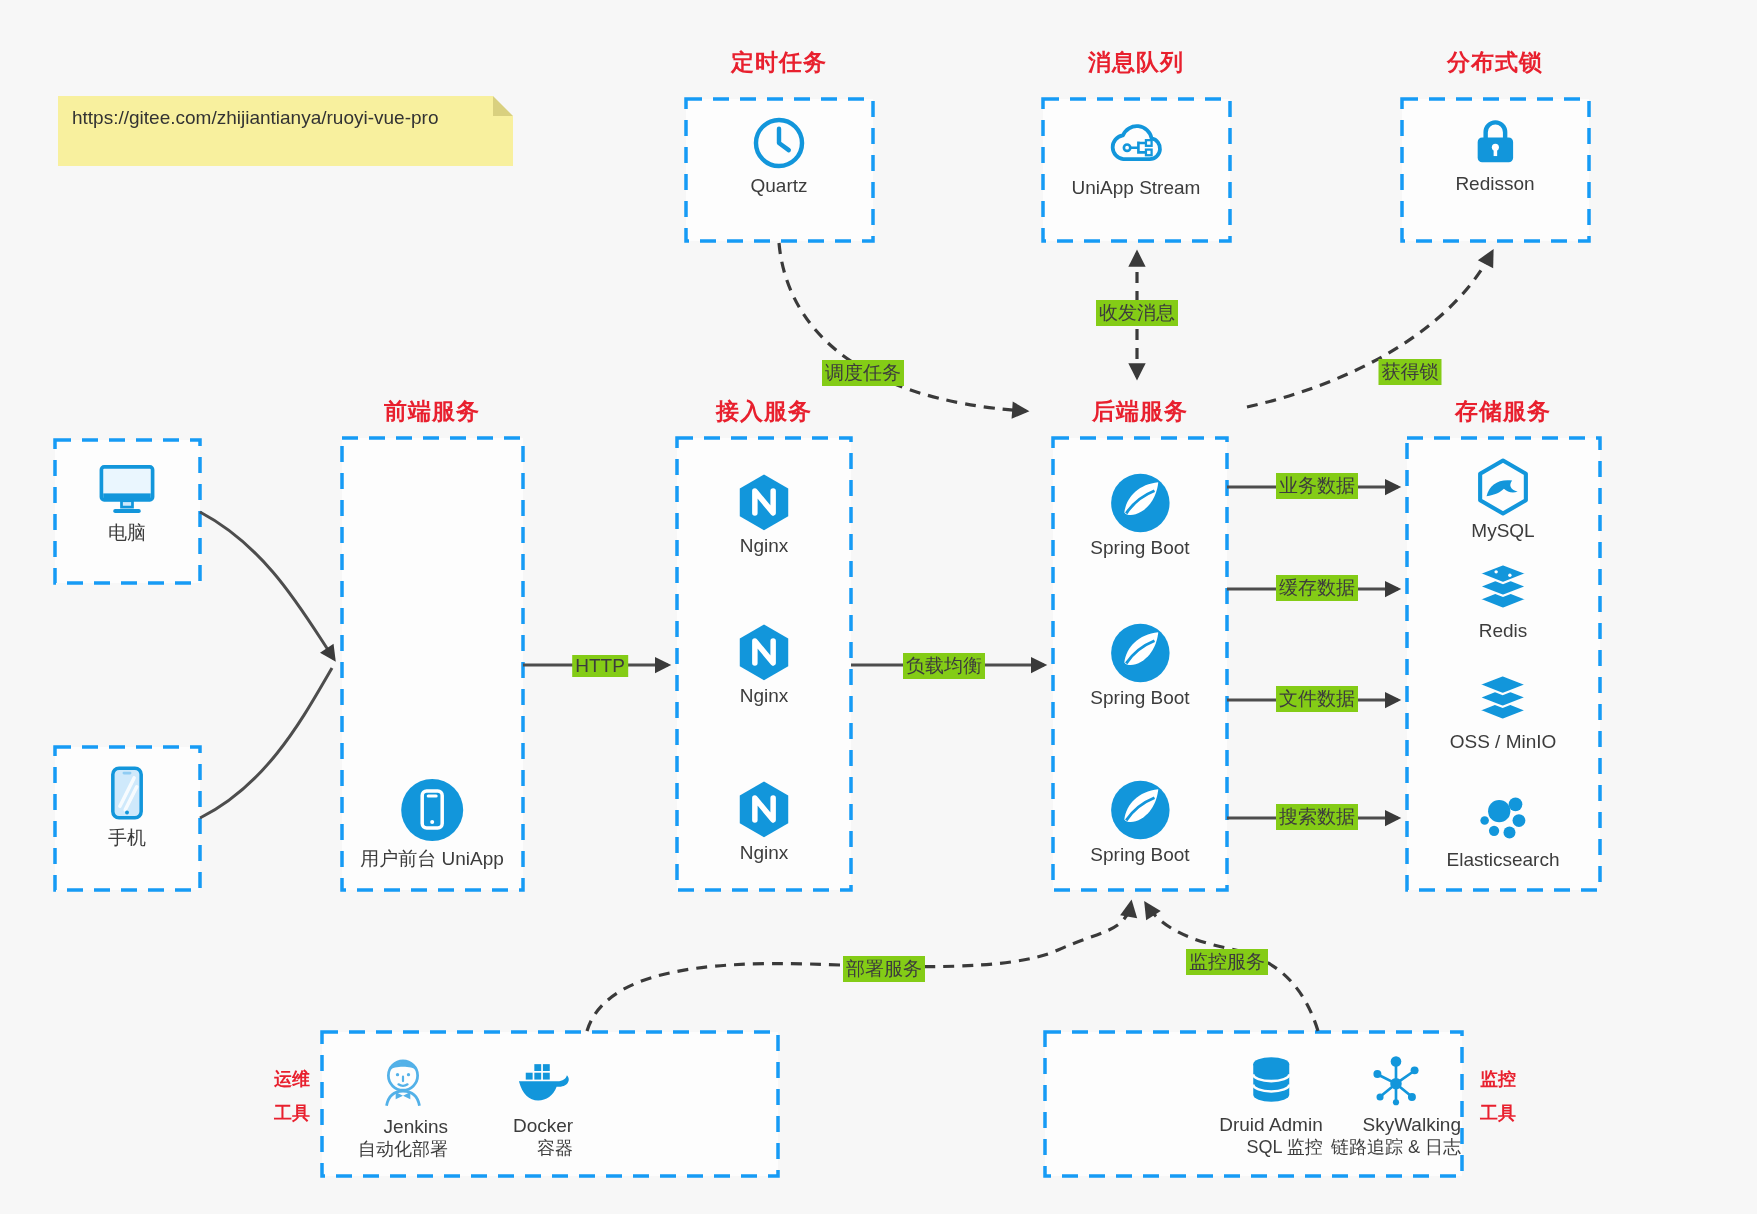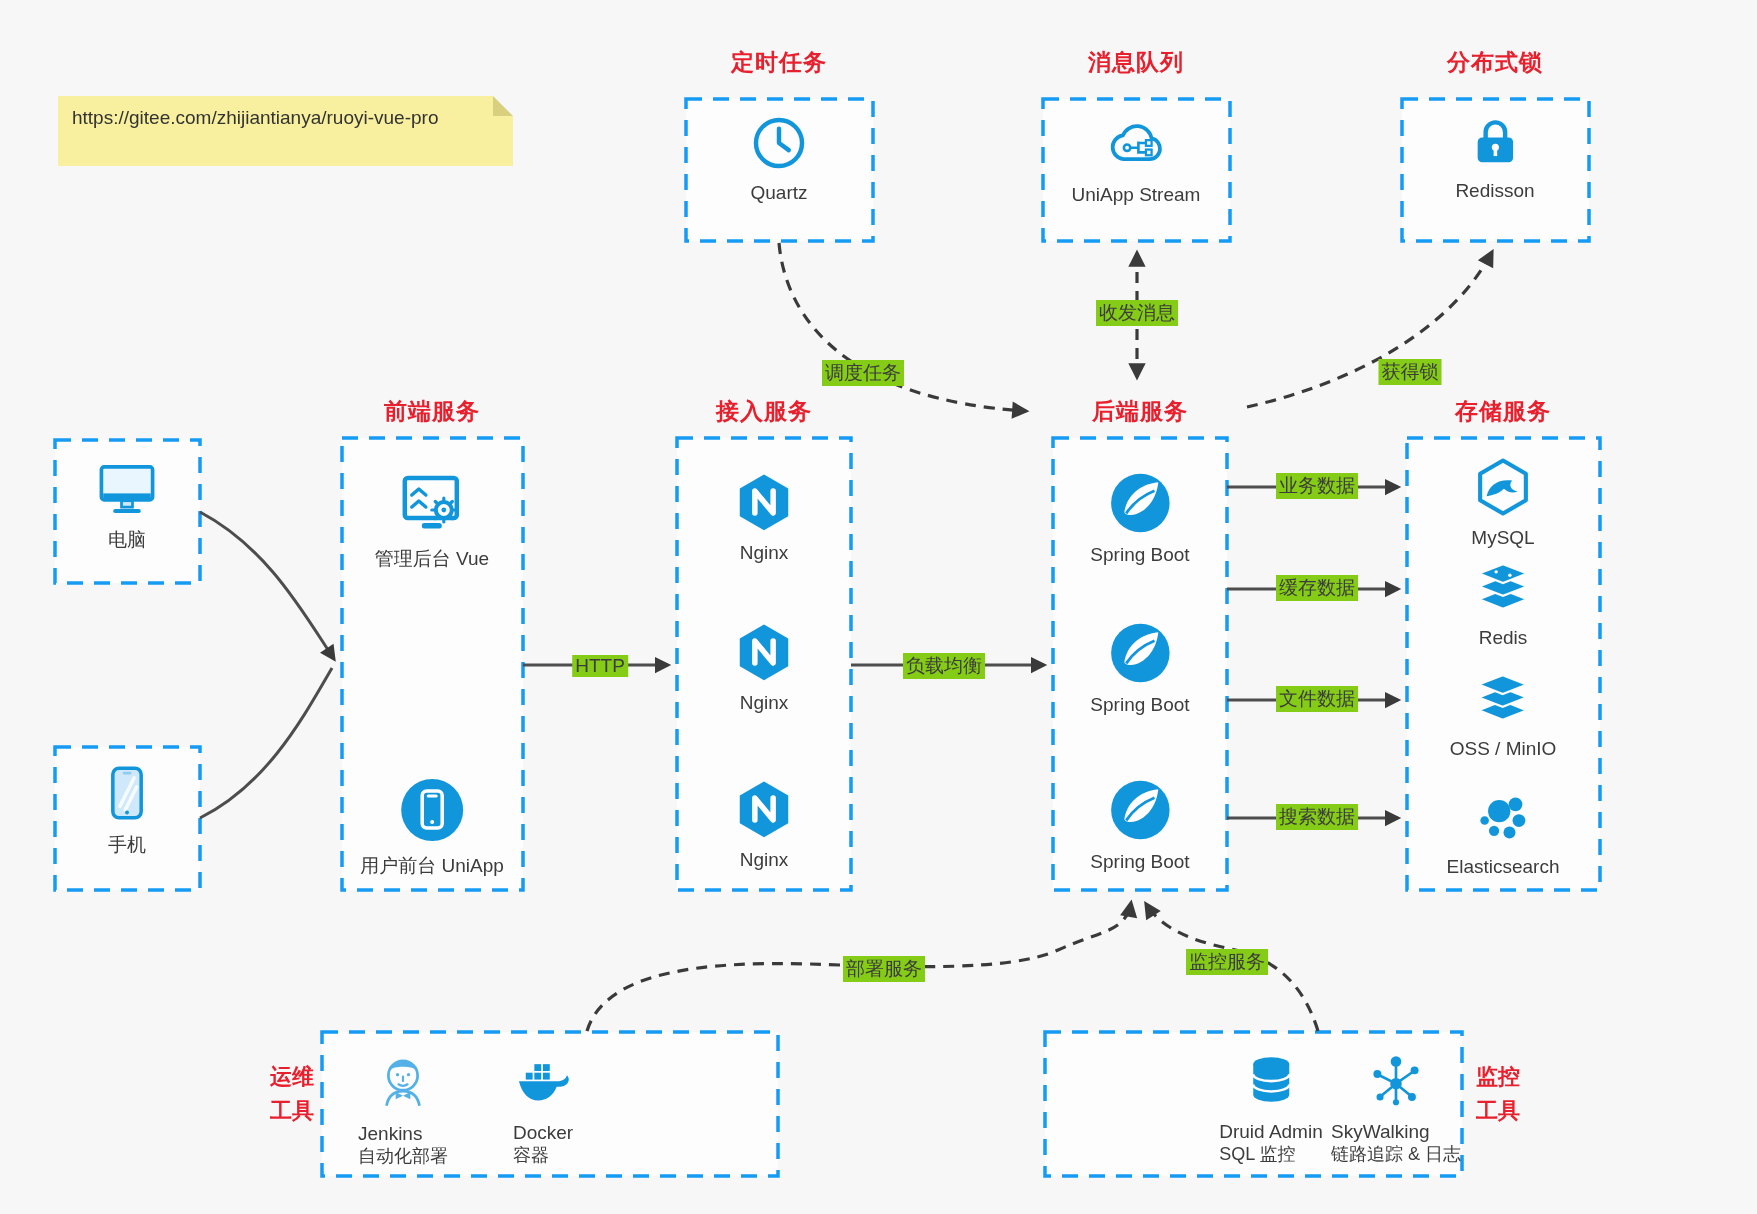--- a/index.html
+++ b/index.html
@@ -6,25 +6,25 @@
   .canvas{position:relative;width:1757px;height:1214px;background:#f7f7f7;overflow:hidden;
           font-family:"Liberation Sans","DejaVu Sans",sans-serif;}
   .overlay{position:absolute;left:0;top:0;z-index:1;}
   .overlay rect.box{fill:#fdfdfd;stroke:#169bf5;stroke-width:3.5;stroke-dasharray:16 11;}
   .note{position:absolute;left:58px;top:96px;width:455px;height:70px;background:#f8f09e;z-index:2;}
   .note::after{content:"";position:absolute;top:0;right:0;width:0;height:0;
                border-top:20px solid #f7f7f7;border-left:20px solid #d9d07f;}
   .note .ntext{padding:9px 0 0 14px;font-size:19px;line-height:26px;color:#333;}
   .gtitle{position:absolute;transform:translate(-50%,-50%);font-size:23px;font-weight:bold;
           color:#e8202e;white-space:nowrap;letter-spacing:1px;z-index:4;}
-  .side-title{position:absolute;transform:translate(-50%,0);font-size:22px;font-weight:bold;
-          color:#e8202e;text-align:center;line-height:34px;z-index:4;font-family:Liberation Mono, monospace;}
+  .side-title{position:absolute;transform:translate(-50%,0);font-size:18px;font-weight:bold;
+          color:#e8202e;text-align:center;line-height:34px;z-index:4;}
   .node{position:absolute;display:flex;flex-direction:column;align-items:center;
         transform:translateX(-50%);z-index:3;}
-  .node .nlabel{margin-top:8px;font-size:19px;color:#3c3c3c;white-space:nowrap;text-align:left;}
+  .node .nlabel{margin-top:1px;font-size:19px;color:#3c3c3c;white-space:nowrap;text-align:right;}
   .node .nlabel .sub{font-size:18px;}
   .node .nlabel div{line-height:23px;}
   .elabel{position:absolute;transform:translate(-50%,-50%);font-size:19px;color:#3c3c3c;
           background:#84cc16;padding:0 3px;white-space:nowrap;z-index:5;}
   .icon svg{display:block;}
 </style>
 </head>
 <body>
 
 <div class="canvas">
@@ -141,33 +141,20 @@
       <svg width="62" height="62" viewBox="0 0 70 70">
           <rect x="19" y="7" width="32" height="56" rx="7" fill="#cfe9fb" stroke="#1296db" stroke-width="4"></rect>
           <path d="M27 50 L43 18 M33 54 L46 28" stroke="#ffffff" stroke-width="4" stroke-linecap="round" opacity="0.85"></path>
           <rect x="30" y="11" width="10" height="3" rx="1.5" fill="#8fccf3"></rect>
           <circle cx="35" cy="57" r="2.2" fill="#1296db"></circle>
         </svg>
     </div>
     <div class="nlabel">手机</div>
   </div>
 
-  <div class="node" style="left:432px;top:468px">
-    <div class="icon">
-      <svg width="70" height="70" viewBox="0 0 70 70">
-          <rect x="8" y="10" width="52" height="40" rx="3" fill="none" stroke="#1296db" stroke-width="4.5"></rect>
-          <path d="M15 27 l7 -6 l7 6 M15 39 l7 -6 l7 6" stroke="#1296db" stroke-width="3.5" fill="none" stroke-linecap="round" stroke-linejoin="round"></path>
-          <circle cx="47" cy="42" r="8" fill="#fff" stroke="#1296db" stroke-width="4"></circle>
-          <path d="M47 30 v4 M47 50 v4 M35 42 h4 M55 42 h4 M38.5 33.5 l3 3 M52.5 47.5 l3 3 M55.5 33.5 l-3 3 M41.5 47.5 l-3 3" stroke="#1296db" stroke-width="3.2" stroke-linecap="round"></path>
-          <circle cx="47" cy="42" r="2.4" fill="#1296db"></circle>
-          <rect x="25" y="55" width="20" height="5.5" rx="2.5" fill="#1296db"></rect>
-        </svg>
-    </div>
-    <div class="nlabel">管理后台 Vue</div>
-  </div>
 
 
   <div class="node" style="left:432px;top:775px">
     <div class="icon">
       <svg width="70" height="70" viewBox="0 0 70 70">
           <circle cx="35" cy="35" r="31" fill="#1296db"></circle>
           <rect x="25" y="16" width="20" height="37" rx="4.5" fill="none" stroke="#fff" stroke-width="3.5"></rect>
           <path d="M31 21 h8" stroke="#fff" stroke-width="3" stroke-linecap="round"></path>
           <circle cx="35" cy="47" r="2" fill="#fff"></circle>
         </svg>

